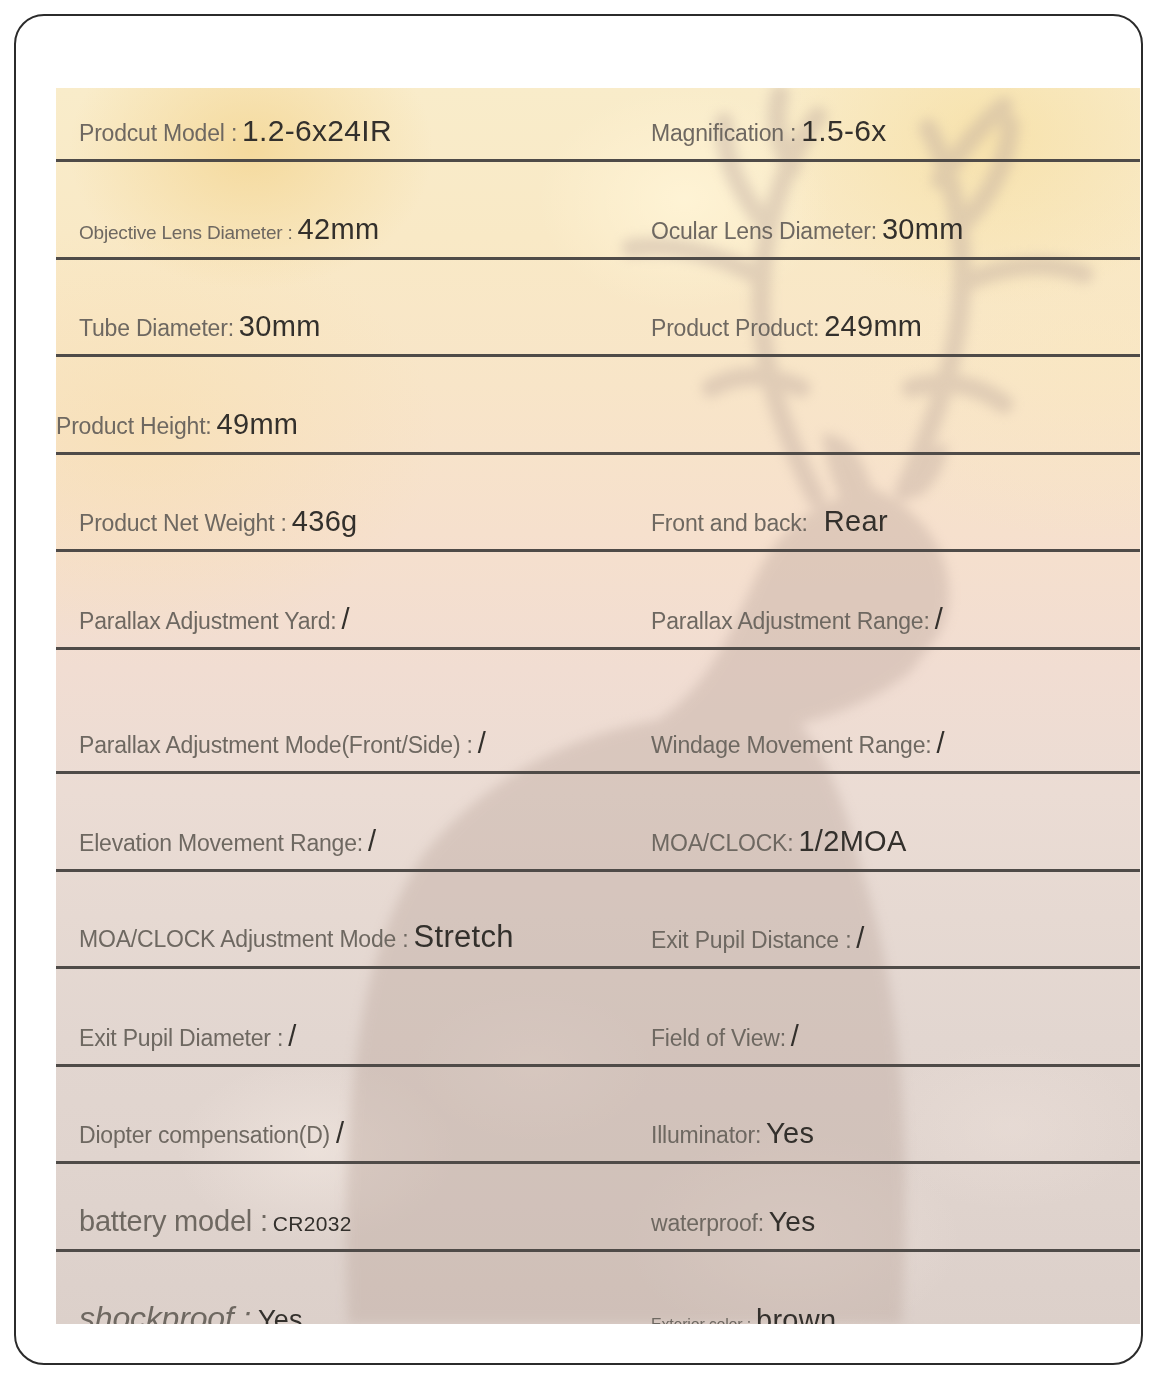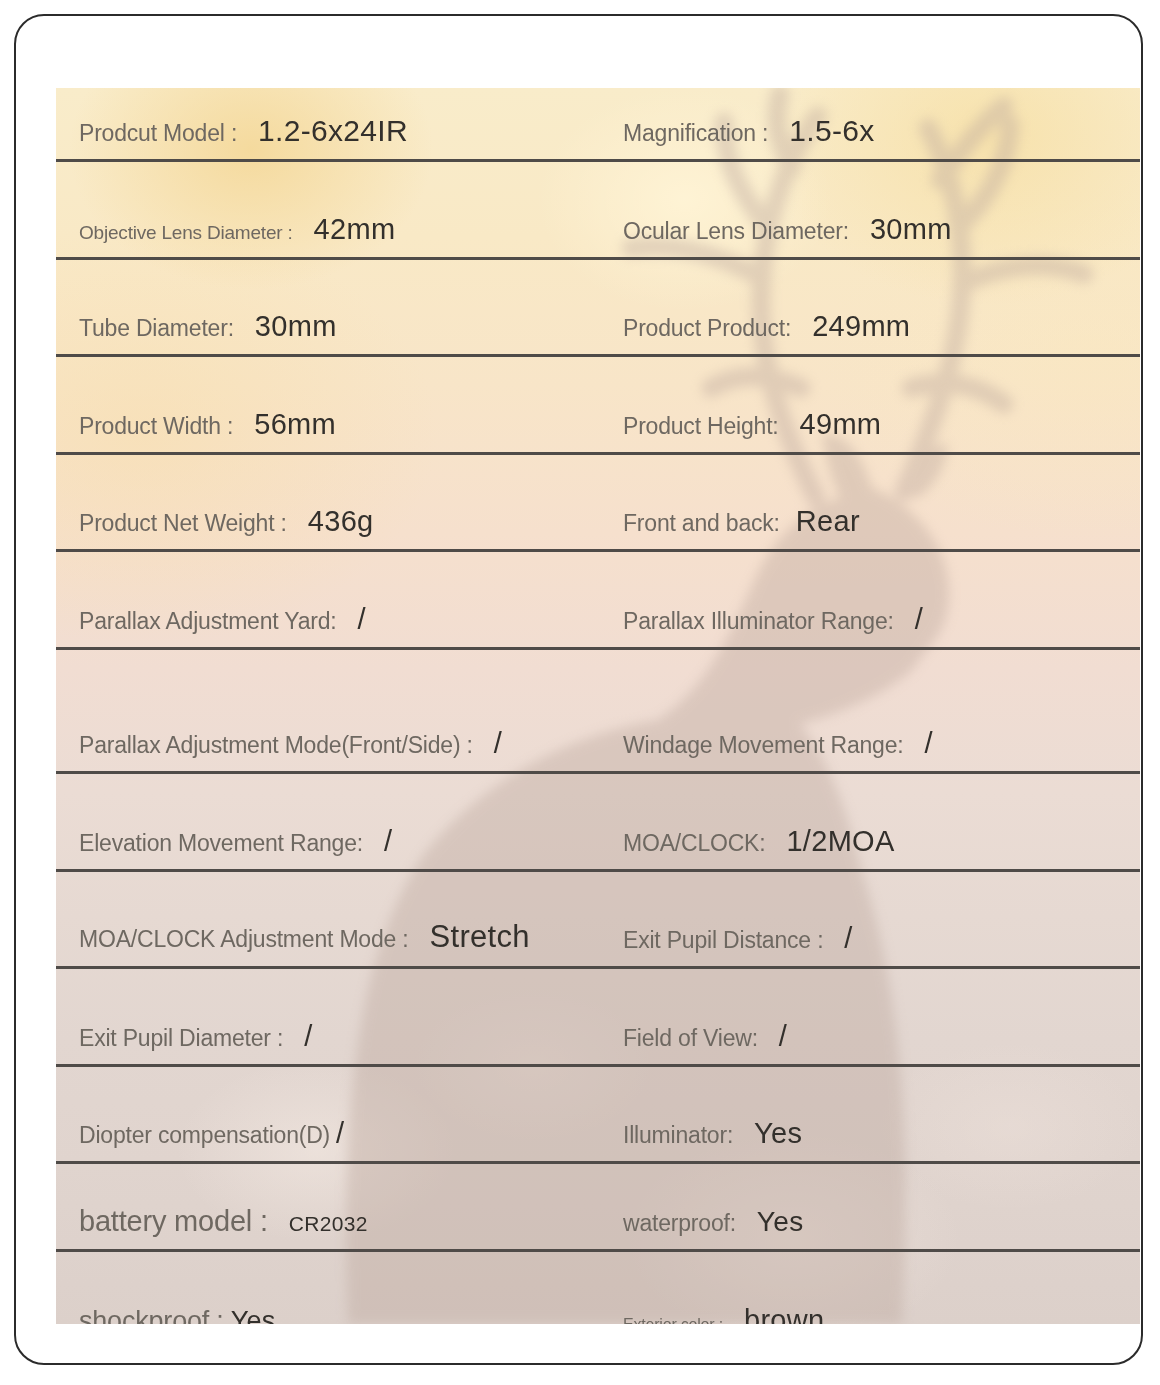--- a/index.html
+++ b/index.html
@@ -47,20 +47,21 @@
     display:flex;flex-direction:column;
   }
   .row{
     box-sizing:border-box;
     flex:0 0 auto;
     height:98px;
     border-bottom:3px solid #4f4b48;
     display:grid;
     grid-template-columns:567px 1fr;
     align-items:end;
+    gap:28px;
   }
   .row:nth-child(1){height:74px;}
   .row:nth-child(3){height:97px;}
   .row:nth-child(5){height:97px;}
   .row:nth-child(7){height:124px;}
   .row:nth-child(9){height:97px;}
   .row:nth-child(11){height:97px;}
   .row:nth-child(12){height:88px;text-align:right;}
   .row:nth-child(13){height:99px;border-bottom:3px solid #4a4643;}
   .cell{
@@ -72,33 +73,33 @@
   }
   .cell.right{padding-left:0;}
   .label{
     font-size:23px;
     color:#6e6861;
     letter-spacing:-0.2px;
   }
   .value{
     font-size:29px;
     color:#33302c;
-    margin-left:21px;
+    margin-left:5px;
     letter-spacing:0.3px;
   }
   
   .row:nth-child(1) .value{font-size:30px;}
   .row:nth-child(2) .cell.left .label{font-size:19px;}
   .row:nth-child(5) .cell.right .value{margin-left:16px;}
   .row:nth-child(9) .cell.left .value{font-size:31px;}
   .row:nth-child(11) .cell.left .value{margin-left:6px;}
   .row:nth-child(12) .cell.left .label{font-size:29px;}
   .row:nth-child(12) .cell.left .value{font-size:21px;}
   .row:nth-child(12) .cell.right .value{font-size:28px;}
-  .row:nth-child(13) .cell.left .label{font-size:27px;}
+  .row:nth-child(13) .cell.left .label{font-size:32px;font-style:italic;}
   .row:nth-child(13) .cell.left .value{font-size:27px;margin-left:7px;}
   .row:nth-child(13) .cell.right .label{font-size:16px;}
   .row:nth-child(13) .cell.right .value{font-size:29px;}
 </style>
 </head>
 <body>
 
 <div class="canvas">
   <div class="card">
     <div class="photo">
@@ -171,24 +172,20 @@
             <span class="label">Tube Diameter:</span>
             <span class="value">30mm</span>
           </div>
           <div class="cell right">
             <span class="label">Product Product:</span>
             <span class="value">249mm</span>
           </div>
         </div>
 
         <div class="row">
-          <div class="cell left">
-            <span class="label">Product Width :</span>
-            <span class="value">56mm</span>
-          </div>
           <div class="cell right">
             <span class="label">Product Height:</span>
             <span class="value">49mm</span>
           </div>
         </div>
 
         <div class="row">
           <div class="cell left">
             <span class="label">Product Net Weight :</span>
             <span class="value">436g</span>
@@ -198,21 +195,21 @@
             <span class="value">Rear</span>
           </div>
         </div>
 
         <div class="row">
           <div class="cell left">
             <span class="label">Parallax Adjustment Yard:</span>
             <span class="value">/</span>
           </div>
           <div class="cell right">
-            <span class="label">Parallax Illuminator Range:</span>
+            <span class="label">Parallax Adjustment Range:</span>
             <span class="value">/</span>
           </div>
         </div>
 
         <div class="row">
           <div class="cell left">
             <span class="label">Parallax Adjustment Mode(Front/Side) :</span>
             <span class="value">/</span>
           </div>
           <div class="cell right">

